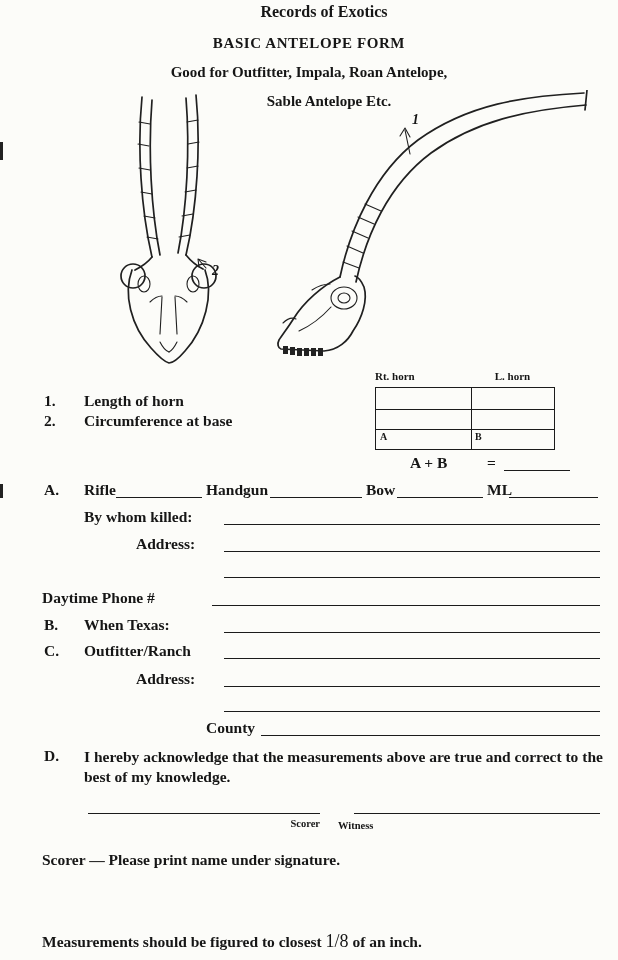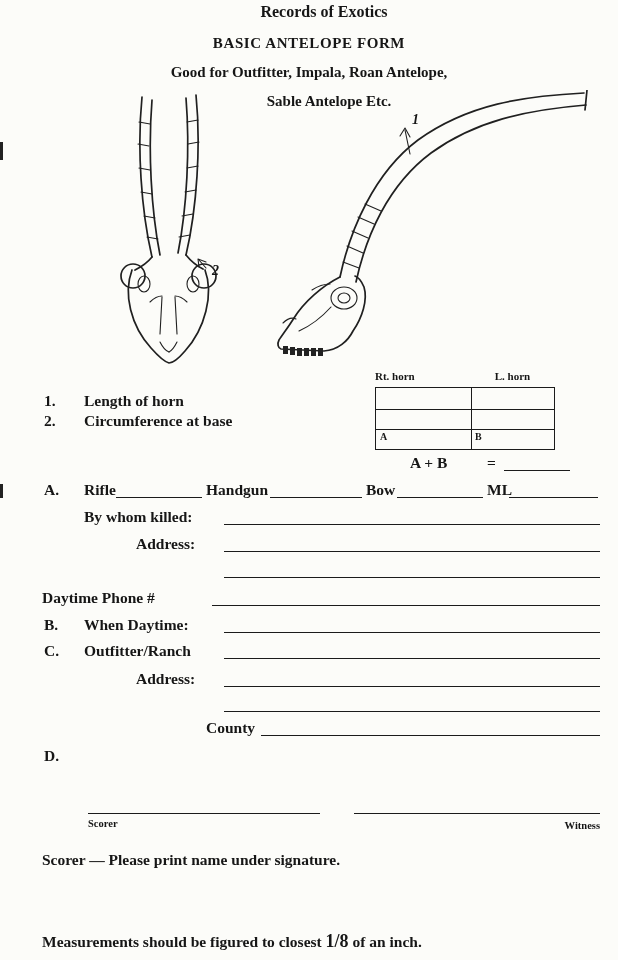--- a/index.html
+++ b/index.html
@@ -13,21 +13,21 @@
   .small{font-size:10.5px}
   .tbl{position:absolute;border:1.7px solid #1b1b1b}
   .vline{position:absolute;top:0;bottom:0;border-left:1.7px solid #1b1b1b}
   .hline{position:absolute;left:0;right:0;border-top:1.7px solid #1b1b1b}
   .cell-label{position:absolute;font-size:10px;font-weight:700}
   .cell{position:absolute;background:transparent}
   svg{position:absolute}
   .sketch{stroke:#202020;fill:none;stroke-width:1.7;stroke-linecap:round;stroke-linejoin:round}
   .sketch2{stroke:#202020;fill:none;stroke-width:1.1;stroke-linecap:round;stroke-linejoin:round}
   .artifact{position:absolute;background:#222}
-  .frac{font-size:18px;font-weight:700}
+  .frac{font-size:18px;font-weight:400}
 </style>
 </head>
 <body>
 
 <div class="page">
 
   <div class="artifact" style="left:0;top:142px;width:3px;height:18px"></div>
   <div class="artifact" style="left:0;top:484px;width:3px;height:14px"></div>
 
   <div class="t center" style="top:3px;font-size:16px;text-indent:30px">Records of Exotics</div>
@@ -145,38 +145,39 @@
   <div class="t" style="left:84px;top:508px">By whom killed:</div>
   <div class="line" style="left:224px;top:509px;width:376px"></div>
   <div class="t" style="left:136px;top:535px">Address:</div>
   <div class="line" style="left:224px;top:536px;width:376px"></div>
   <div class="line" style="left:224px;top:562px;width:376px"></div>
 
   <div class="t" style="left:42px;top:589px">Daytime Phone #</div>
   <div class="line" style="left:212px;top:590px;width:388px"></div>
 
   <div class="t" style="left:44px;top:616px">B.</div>
-  <div class="t" style="left:84px;top:616px">When Daytime:</div>
+  <div class="t" style="left:84px;top:616px">When Texas:</div>
   <div class="line" style="left:224px;top:617px;width:376px"></div>
 
   <div class="t" style="left:44px;top:642px">C.</div>
   <div class="t" style="left:84px;top:642px">Outfitter/Ranch</div>
   <div class="line" style="left:224px;top:643px;width:376px"></div>
   <div class="t" style="left:136px;top:670px">Address:</div>
   <div class="line" style="left:224px;top:671px;width:376px"></div>
   <div class="line" style="left:224px;top:696px;width:376px"></div>
   <div class="t" style="left:206px;top:719px">County</div>
   <div class="line" style="left:261px;top:720px;width:339px"></div>
 
   <div class="t" style="left:44px;top:747px">D.</div>
+  <div class="para" style="left:84px;top:747px;width:525px;line-height:1.32">I hereby acknowledge that the measurements above are true and correct to the best of my knowledge.</div>
 
   <div class="line" style="left:88px;top:798px;width:232px"></div>
   <div class="line" style="left:354px;top:798px;width:246px"></div>
-  <div class="t small" style="left:88px;top:818px;width:232px;text-align:left">Scorer</div>
-  <div class="t small" style="left:354px;top:820px;width:246px;text-align:right">Witness</div>
+  <div class="t small" style="left:88px;top:818px;width:232px;text-align:right">Scorer</div>
+  <div class="t small" style="left:338px;top:820px;width:246px;text-align:left">Witness</div>
 
   <div class="t" style="left:42px;top:851px">Scorer — Please print name under signature.</div>
 
 
   <div class="para" style="left:42px;top:929px;width:556px">
     <span>Measurements should be figured to closest </span><span class="frac">1/8</span><span> of an inch.</span>
   </div>
 
 </div>
 

